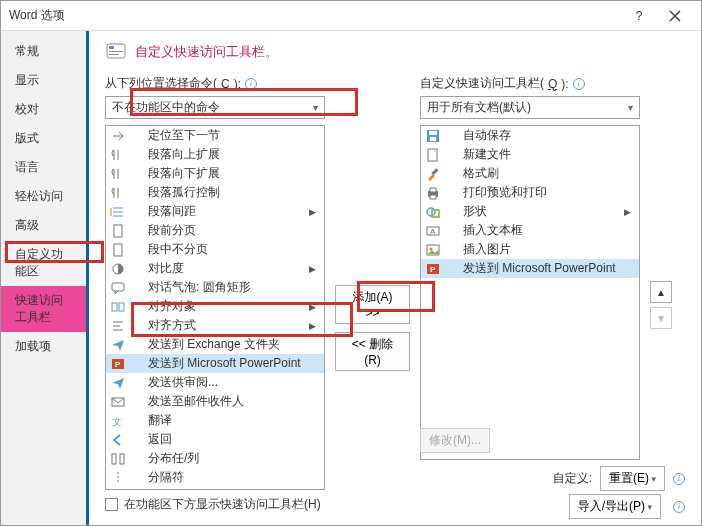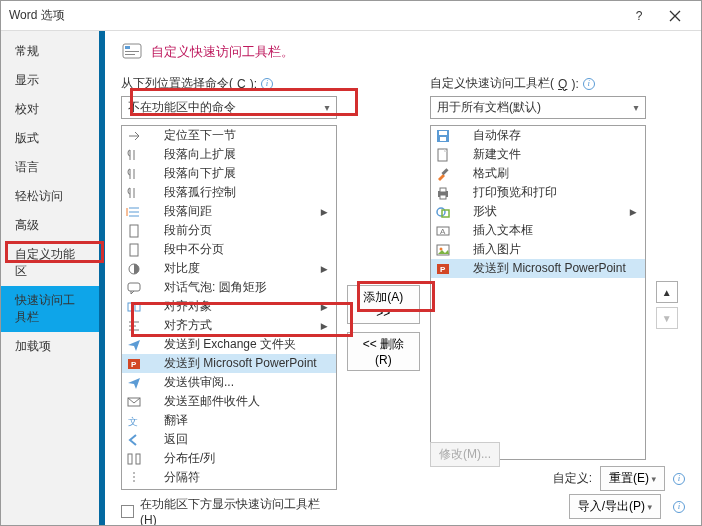--- a/index.html
+++ b/index.html
@@ -4,23 +4,23 @@
 <style>
 * { box-sizing: border-box; margin: 0; padding: 0; }
 body { font-family: "Microsoft YaHei", "Segoe UI", sans-serif; font-size: 12px; color: #333; background: #fff; width: 702px; height: 526px; overflow: hidden; border: 1px solid #999; }
 
 .titlebar { height: 30px; display: flex; align-items: center; padding: 0 8px; border-bottom: 1px solid #ddd; }
 .titlebar-title { flex: 1; font-size: 12px; }
 .titlebar-btn { width: 36px; height: 28px; display: flex; align-items: center; justify-content: center; color: #333; }
 
 .main { display: flex; height: calc(100% - 30px); }
 
-.sidebar { width: 104px; background: #f2f2f2; border-right: 6px solid #0369a1; padding-top: 6px; }
+.sidebar { width: 88px; background: #f2f2f2; border-right: 3px solid #0369a1; padding-top: 6px; }
 .sidebar-item { padding: 6px 14px; font-size: 12px; cursor: pointer; }
-.sidebar-item.selected { background: #0ea5e9; }
+.sidebar-item.selected { background: #ec4899; }
 
 .content { flex: 1; padding: 10px 16px 6px 16px; overflow: hidden; position: relative; }
 
 .header-row { display: flex; align-items: center; gap: 8px; margin-bottom: 12px; }
 .header-icon { width: 22px; height: 22px; }
 .header-title { font-size: 13px; color: #be185d; }
 
 .columns { display: flex; gap: 10px; }
 .col-left { width: 220px; }
 .col-mid { width: 75px; display:flex; flex-direction:column; align-items:center; justify-content:flex-start; padding-top: 210px; }

